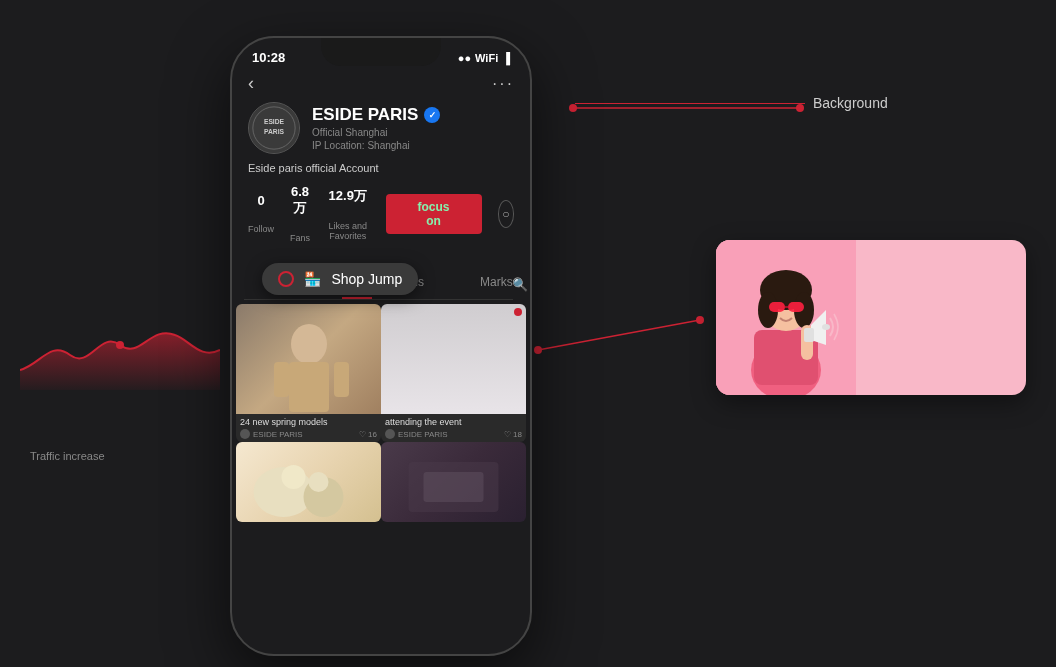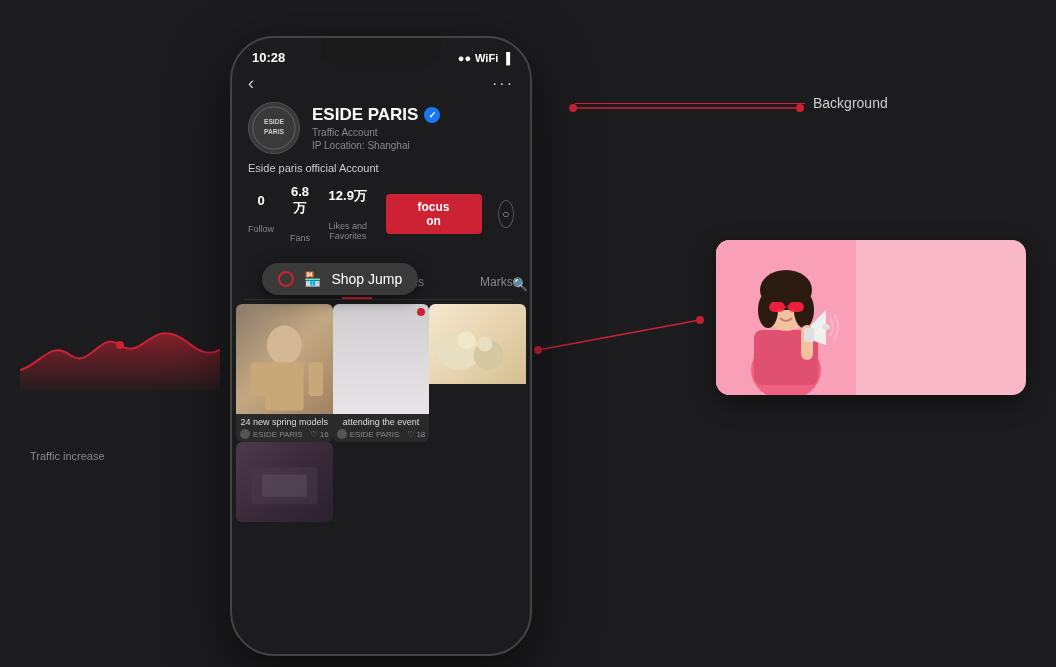--- a/index.html
+++ b/index.html
@@ -160,21 +160,21 @@
       font-weight: 700;
       color: #fff;
     }
     .stat-label {
       font-size: 9px;
       color: #888;
       margin-top: 16px;
     }
     .focus-btn {
       background: #cc2233;
-      color: #ffffff;
+      color: #86efac;
       border: none;
       border-radius: 4px;
       padding: 6px 32px;
       font-size: 12px;
       font-weight: 600;
       margin-left: auto;
     }
     .msg-btn {
       width: 28px;
       height: 28px;
@@ -250,23 +250,22 @@
     .search-icon-tab {
       font-size: 13px;
       color: #888;
       margin-left: auto;
       padding-right: 12px;
     }
 
     
     .grid {
       display: grid;
-      grid-template-columns: 1fr 1fr 1fr;
+      grid-template-columns: 1fr 1fr;
       padding: 4px;
-      text-align: center;
     }
     .grid-item {
       border-radius: 6px;
       overflow: hidden;
       position: relative;
     }
     .img-placeholder-man {
       width: 100%;
       height: 110px;
       background: linear-gradient(135deg, #8a7a6a 0%, #c4a882 50%, #a08060 100%);
@@ -468,21 +467,21 @@
             <circle cx="26" cy="26" r="22" fill="none" stroke="#666" stroke-width="1"></circle>
             <text x="26" y="22" text-anchor="middle" font-size="7" fill="#ccc" font-weight="700">ESIDE</text>
             <text x="26" y="32" text-anchor="middle" font-size="7" fill="#ccc" font-weight="700">PARIS</text>
           </svg>
         </div>
         <div class="profile-name-area">
           <div class="profile-name">
             <span>ESIDE PARIS</span>
             <div class="verified-badge">✓</div>
           </div>
-          <div class="profile-sub">Traffic Account</div>
+          <div class="profile-sub">Official Shanghai</div>
           <div class="profile-sub">IP Location: Shanghai</div>
         </div>
       </div>
 
       <div class="profile-bio">Eside paris  official Account</div>
 
       <div class="stats-row">
         <div class="stat-item">
           <div class="stat-num">0</div>
           <div class="stat-label">Follow</div>

